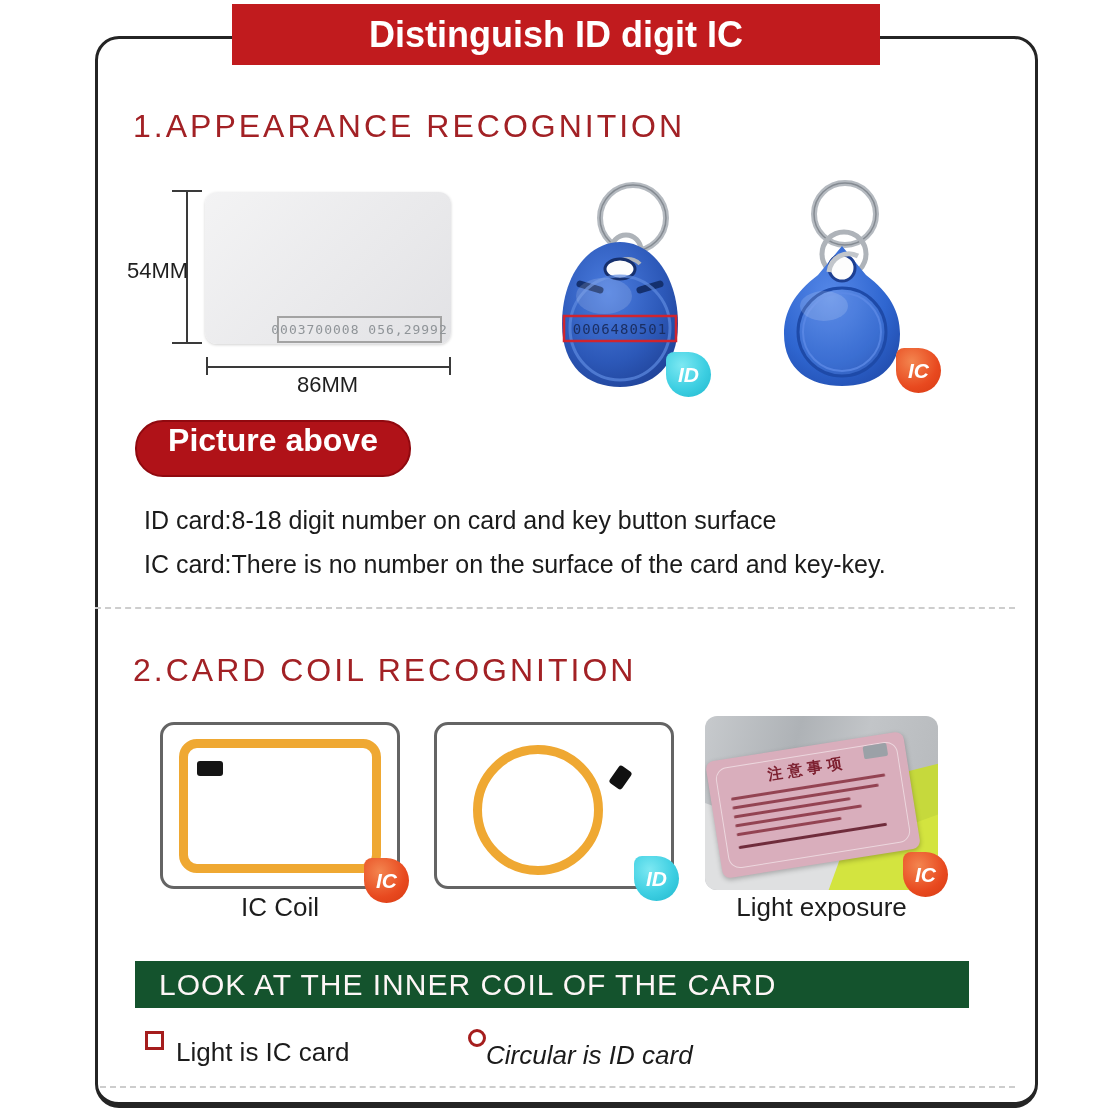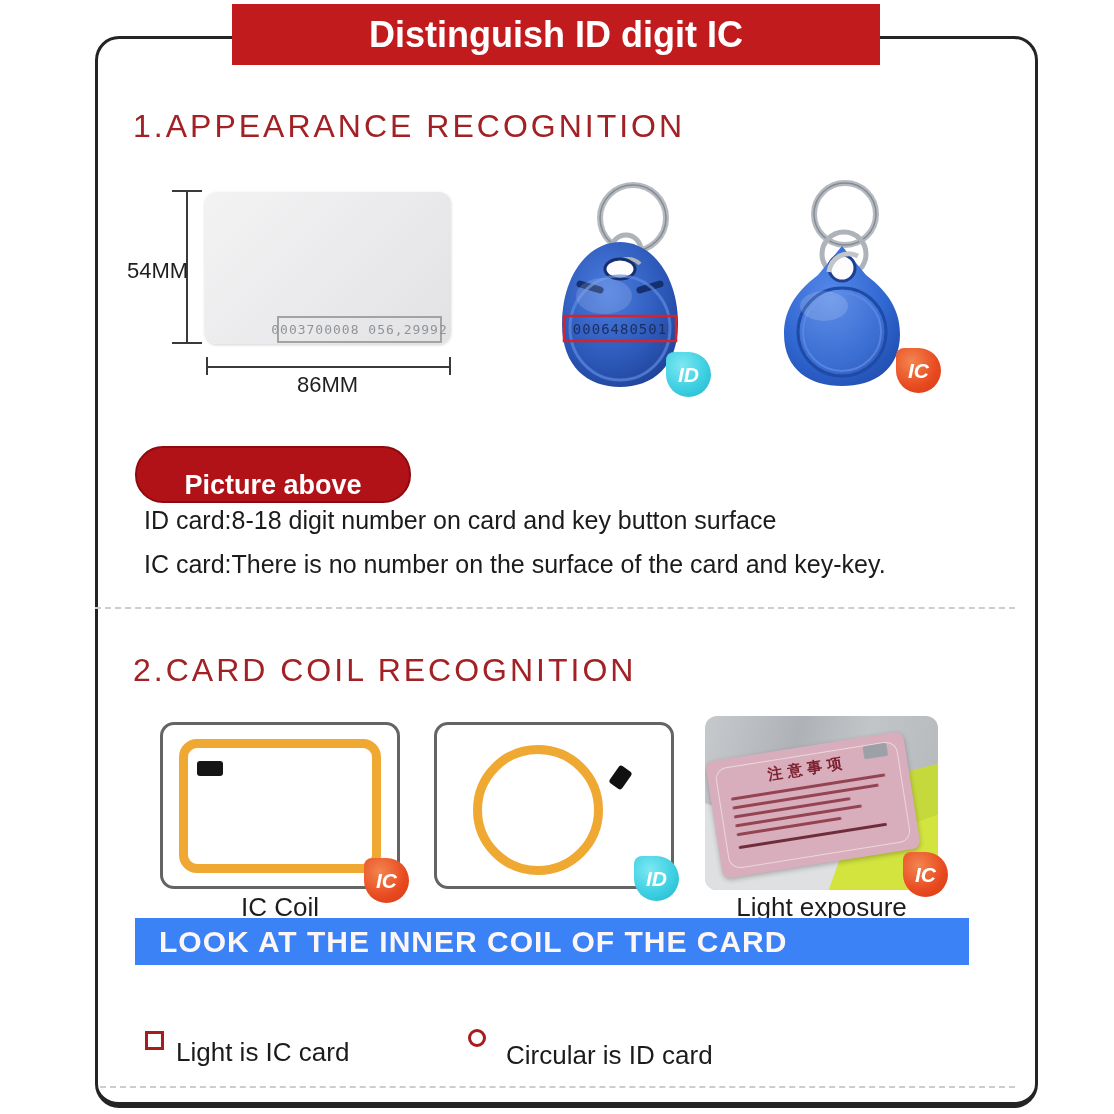--- a/index.html
+++ b/index.html
@@ -17,26 +17,26 @@
 
   
   .card-white{left:205px;top:192px;width:246px;height:152px;border-radius:12px;
     background:linear-gradient(135deg,#f3f3f4 0%,#e9e9eb 60%,#e2e2e5 100%);box-shadow:0 1px 3px rgba(0,0,0,.18);}
   .serial-box{left:277px;top:316px;width:161px;height:23px;border:2px solid #a3a3a3;display:flex;align-items:center;justify-content:center;
     font-family:"DejaVu Sans Mono",monospace;font-size:13px;color:#8f9498;letter-spacing:1px;white-space:nowrap;}
   .mline{background:#3a3a3a;}
   .dim-label{color:#1f1f1f;font-size:22px;white-space:nowrap;}
 
   
-  .pill{left:135px;top:446px;width:272px;height:53px;background:#b01218;border:2px solid #90090f;border-radius:28px;
-    display:flex;align-items:flex-end;justify-content:center;color:#fff;font-weight:bold;font-size:27px;}
+  .pill{left:135px;top:420px;width:272px;height:53px;background:#b01218;border:2px solid #90090f;border-radius:28px;
+    display:flex;align-items:flex-start;justify-content:center;color:#fff;font-weight:bold;font-size:32px;}
   .desc{color:#1b1b1b;font-size:25px;white-space:nowrap;}
   .dashed{border-top:2px dashed #cdcdcd;height:0;}
-  .banner2{left:135px;top:918px;width:834px;height:47px;background:#3b82f6;color:#fdf6f6;display:flex;align-items:center;
-    padding-left:24px;box-sizing:border-box;font-weight:bold;font-size:30px;letter-spacing:1px;}
+  .banner2{left:135px;top:961px;width:834px;height:47px;background:#14532d;color:#fdf6f6;display:flex;align-items:center;
+    padding-left:24px;box-sizing:border-box;font-weight:normal;font-size:30px;letter-spacing:1px;}
 
   
   .panel{width:240px;height:167px;border:3px solid #646464;border-radius:14px;background:#fff;box-sizing:border-box;}
   .coil-rect{position:absolute;left:16px;top:14px;width:184px;height:116px;border:9px solid #efa832;border-radius:18px;}
   .chip-a{position:absolute;left:34px;top:36px;width:26px;height:15px;background:#151515;border-radius:3px;}
   .coil-circle{position:absolute;left:36px;top:20px;width:112px;height:112px;border:9px solid #efa832;border-radius:50%;}
   .chip-b{position:absolute;left:176px;top:42px;width:15px;height:21px;background:#111;border-radius:3px;transform:rotate(35deg);}
   .caption{font-size:26px;color:#1c1c1c;text-align:center;}
 
   
@@ -186,15 +186,15 @@
 </div>
 <div class="abs caption" style="left:705px;top:892px;width:233px;">Light exposure</div>
 
 <div class="abs banner2">
   <span>LOOK AT THE INNER COIL OF THE CARD</span>
 </div>
 
 <div class="abs marker-square"></div>
 <div class="abs desc" style="left:176px;top:1037px;font-size:26px;">Light is IC card</div>
 <div class="abs marker-circle"></div>
-<div class="abs desc" style="left:506px;top:1040px;font-size:26px;">Circular is ID card</div>
+<div class="abs desc" style="left:486px;top:1040px;font-size:26px;font-style:italic;">Circular is ID card</div>
 
 <div class="abs dashed" style="left:100px;top:1086px;width:915px;"></div>
 
 </body></html>

